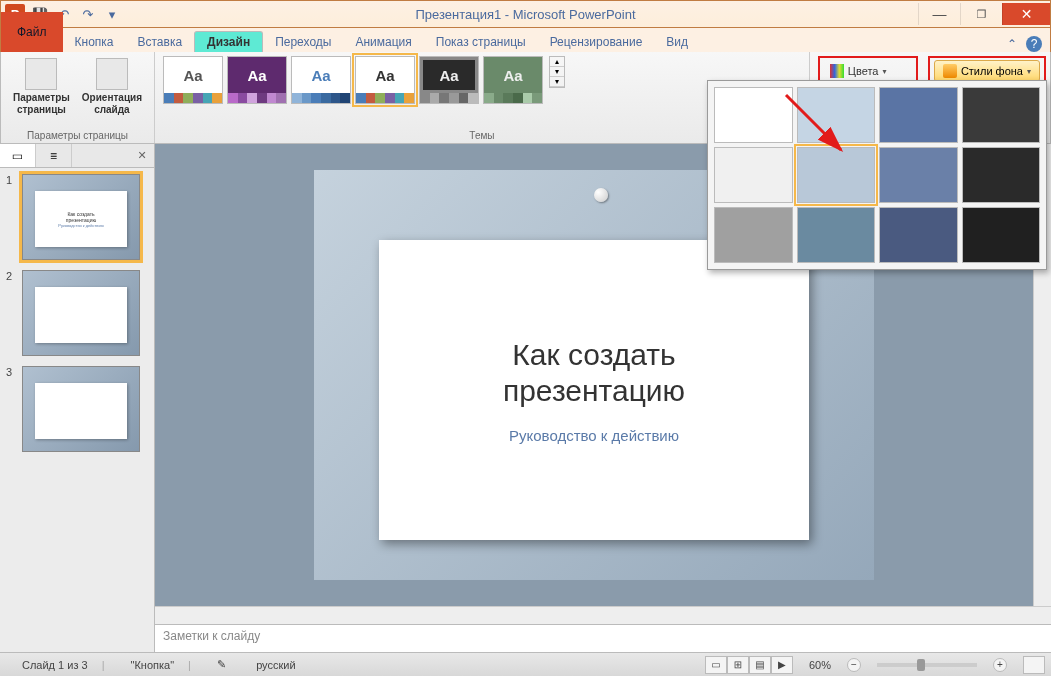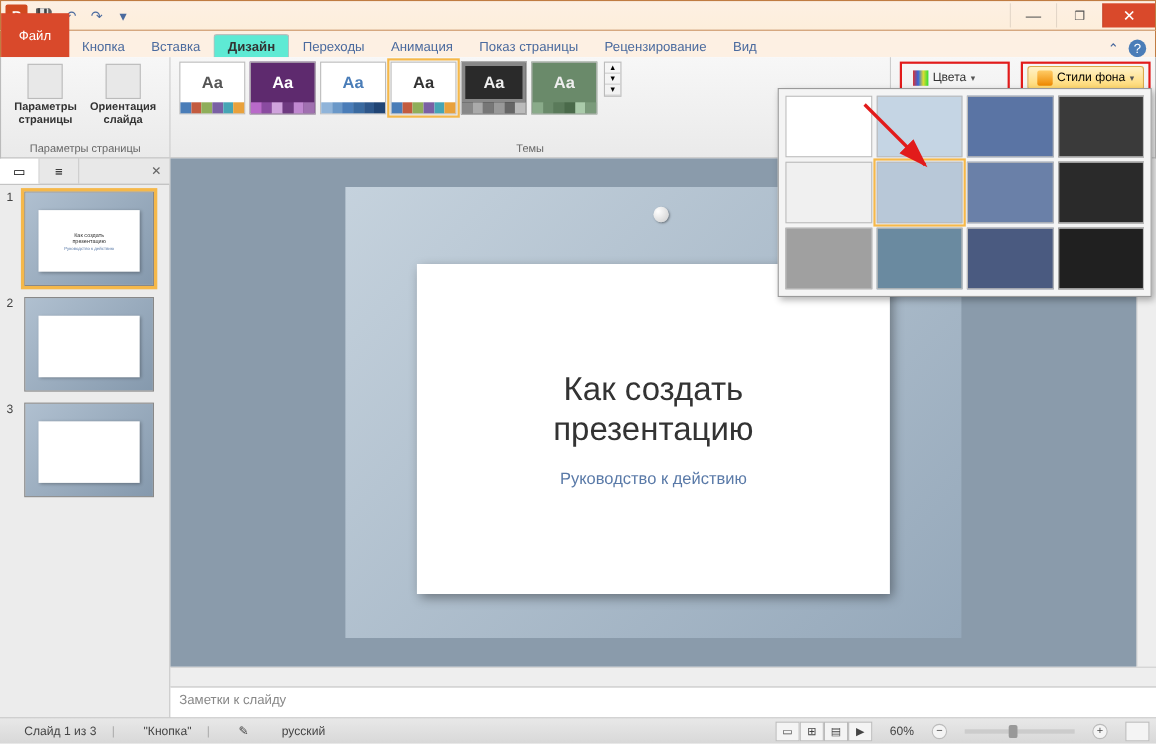--- a/index.html
+++ b/index.html
@@ -11,21 +11,21 @@
 .qat { display: flex; gap: 2px; }
 .qat-btn { width: 22px; height: 22px; display: flex; align-items: center; justify-content: center; font-size: 13px; color: #4a6a9e; cursor: pointer; }
 .title-text { position: absolute; left: 0; right: 0; text-align: center; font-size: 13px; color: #4a6a9e; pointer-events: none; }
 .win-controls { margin-left: auto; display: flex; }
 .win-btn { width: 42px; height: 22px; display: flex; align-items: center; justify-content: center; font-size: 14px; color: #555; cursor: pointer; border-left: 1px solid rgba(0,0,0,0.1); }
 .win-btn.close { background: #d9492b; color: #fff; width: 48px; }
 .win-btn.max { font-size: 11px; }
 
 
 .ribbon-tabs { height: 24px; background: #fdf0e3; display: flex; align-items: flex-end; border-left: 1px solid #c07c42; border-right: 1px solid #c07c42; position: relative; }
-.file-tab { background: #d9492b; color: #ffffff; padding: 3px 16px; font-size: 12px; height: 40px; display: flex; align-items: center; cursor: pointer; }
+.file-tab { background: #d9492b; color: #0f172a; padding: 3px 16px; font-size: 12px; height: 40px; display: flex; align-items: center; cursor: pointer; }
 .tab { padding: 3px 12px; font-size: 12px; color: #4a6a9e; cursor: pointer; }
 .tab.active { background: #5eead4; border: 1px solid #bbb; border-bottom: none; border-radius: 3px 3px 0 0; color: #333; font-weight: bold; }
 .ribbon-help { margin-left: auto; display: flex; gap: 6px; padding-right: 8px; }
 .help-btn { width: 16px; height: 16px; font-size: 12px; color: #4a6a9e; cursor: pointer; display: flex; align-items: center; justify-content: center; }
 
 
 .ribbon { height: 92px; background: linear-gradient(#f7f7f7, #eaeaea); border: 1px solid #bbb; border-top: none; display: flex; position: relative; }
 .ribbon-group { border-right: 1px solid #ccc; padding: 4px 8px 2px; display: flex; flex-direction: column; }
 .group-items { flex: 1; display: flex; align-items: flex-start; gap: 4px; }
 .group-label { font-size: 10px; color: #666; text-align: center; padding-top: 2px; }
@@ -112,20 +112,21 @@
 <body>
 
 <div class="titlebar">
   <div class="app-icon">P</div>
   <div class="qat">
     <div class="qat-btn">💾</div>
     <div class="qat-btn">↶</div>
     <div class="qat-btn">↷</div>
     <div class="qat-btn">▾</div>
   </div>
+  <div class="title-text">Презентация1 - Microsoft PowerPoint</div>
   <div class="win-controls">
     <div class="win-btn">—</div>
     <div class="win-btn max">❐</div>
     <div class="win-btn close">✕</div>
   </div>
 </div>
 
 <div class="ribbon-tabs">
   <div class="file-tab">Файл</div>
   <div class="tab">Кнопка</div>

